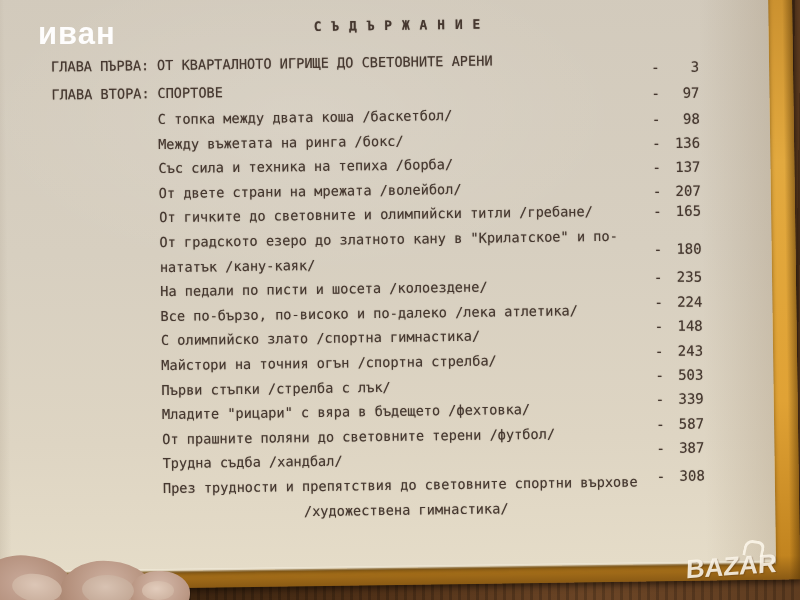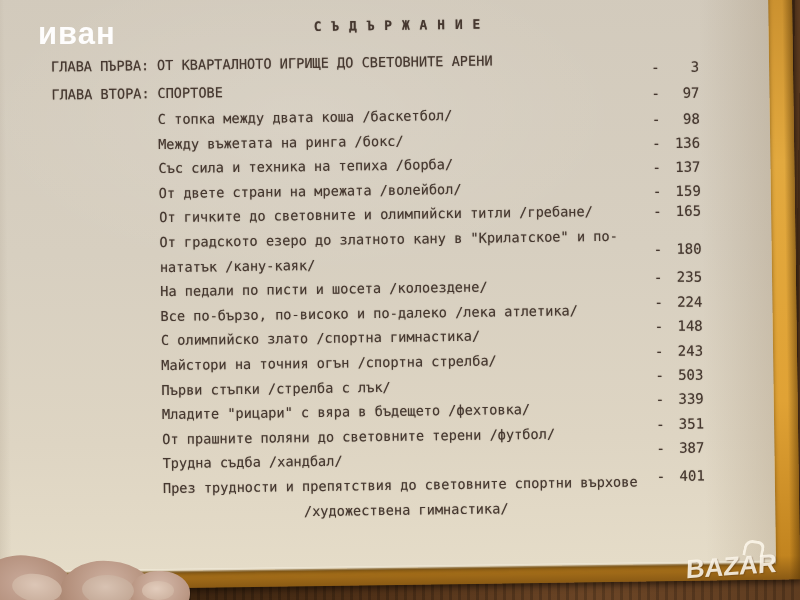--- a/index.html
+++ b/index.html
@@ -150,21 +150,21 @@
               <span>-</span>
               <span>137</span>
             </span>
         </div>
 
         <div class="row entry">
           <span></span>
           <span class="etext">От двете страни на мрежата /волейбол/</span>
           <span class="pg" style="--po:5px">
               <span>-</span>
-              <span>159</span>
+              <span>207</span>
             </span>
         </div>
 
         <div class="row entry">
           <span></span>
           <span class="etext">От гичките до световните и олимпийски титли /гребане/</span>
           <span class="pg" style="--po:1px">
               <span>-</span>
               <span>165</span>
             </span>
@@ -234,42 +234,42 @@
               <span>-</span>
               <span>339</span>
             </span>
         </div>
 
         <div class="row entry">
           <span></span>
           <span class="etext">От прашните поляни до световните терени /футбол/</span>
           <span class="pg" style="--po:-8px">
               <span>-</span>
-              <span>351</span>
+              <span>587</span>
             </span>
         </div>
 
         <div class="row entry">
           <span></span>
           <span class="etext">Трудна съдба /хандбал/</span>
           <span class="pg" style="--po:-8px">
               <span>-</span>
               <span>387</span>
             </span>
         </div>
 
         <div class="row entry">
           <span></span>
           <span class="etext">
               <div>През трудности и препятствия до световните спортни върхове</div>
               <div class="c">/художествена гимнастика/</div>
             </span>
           <span class="pg" style="--po:-5px">
               <span>-</span>
-              <span>401</span>
+              <span>308</span>
             </span>
         </div>
 
       </div>
     </div>
   </div>
 
   <div class="finger f1"></div>
   <div class="nail n1"></div>
   <div class="finger f2"></div>

